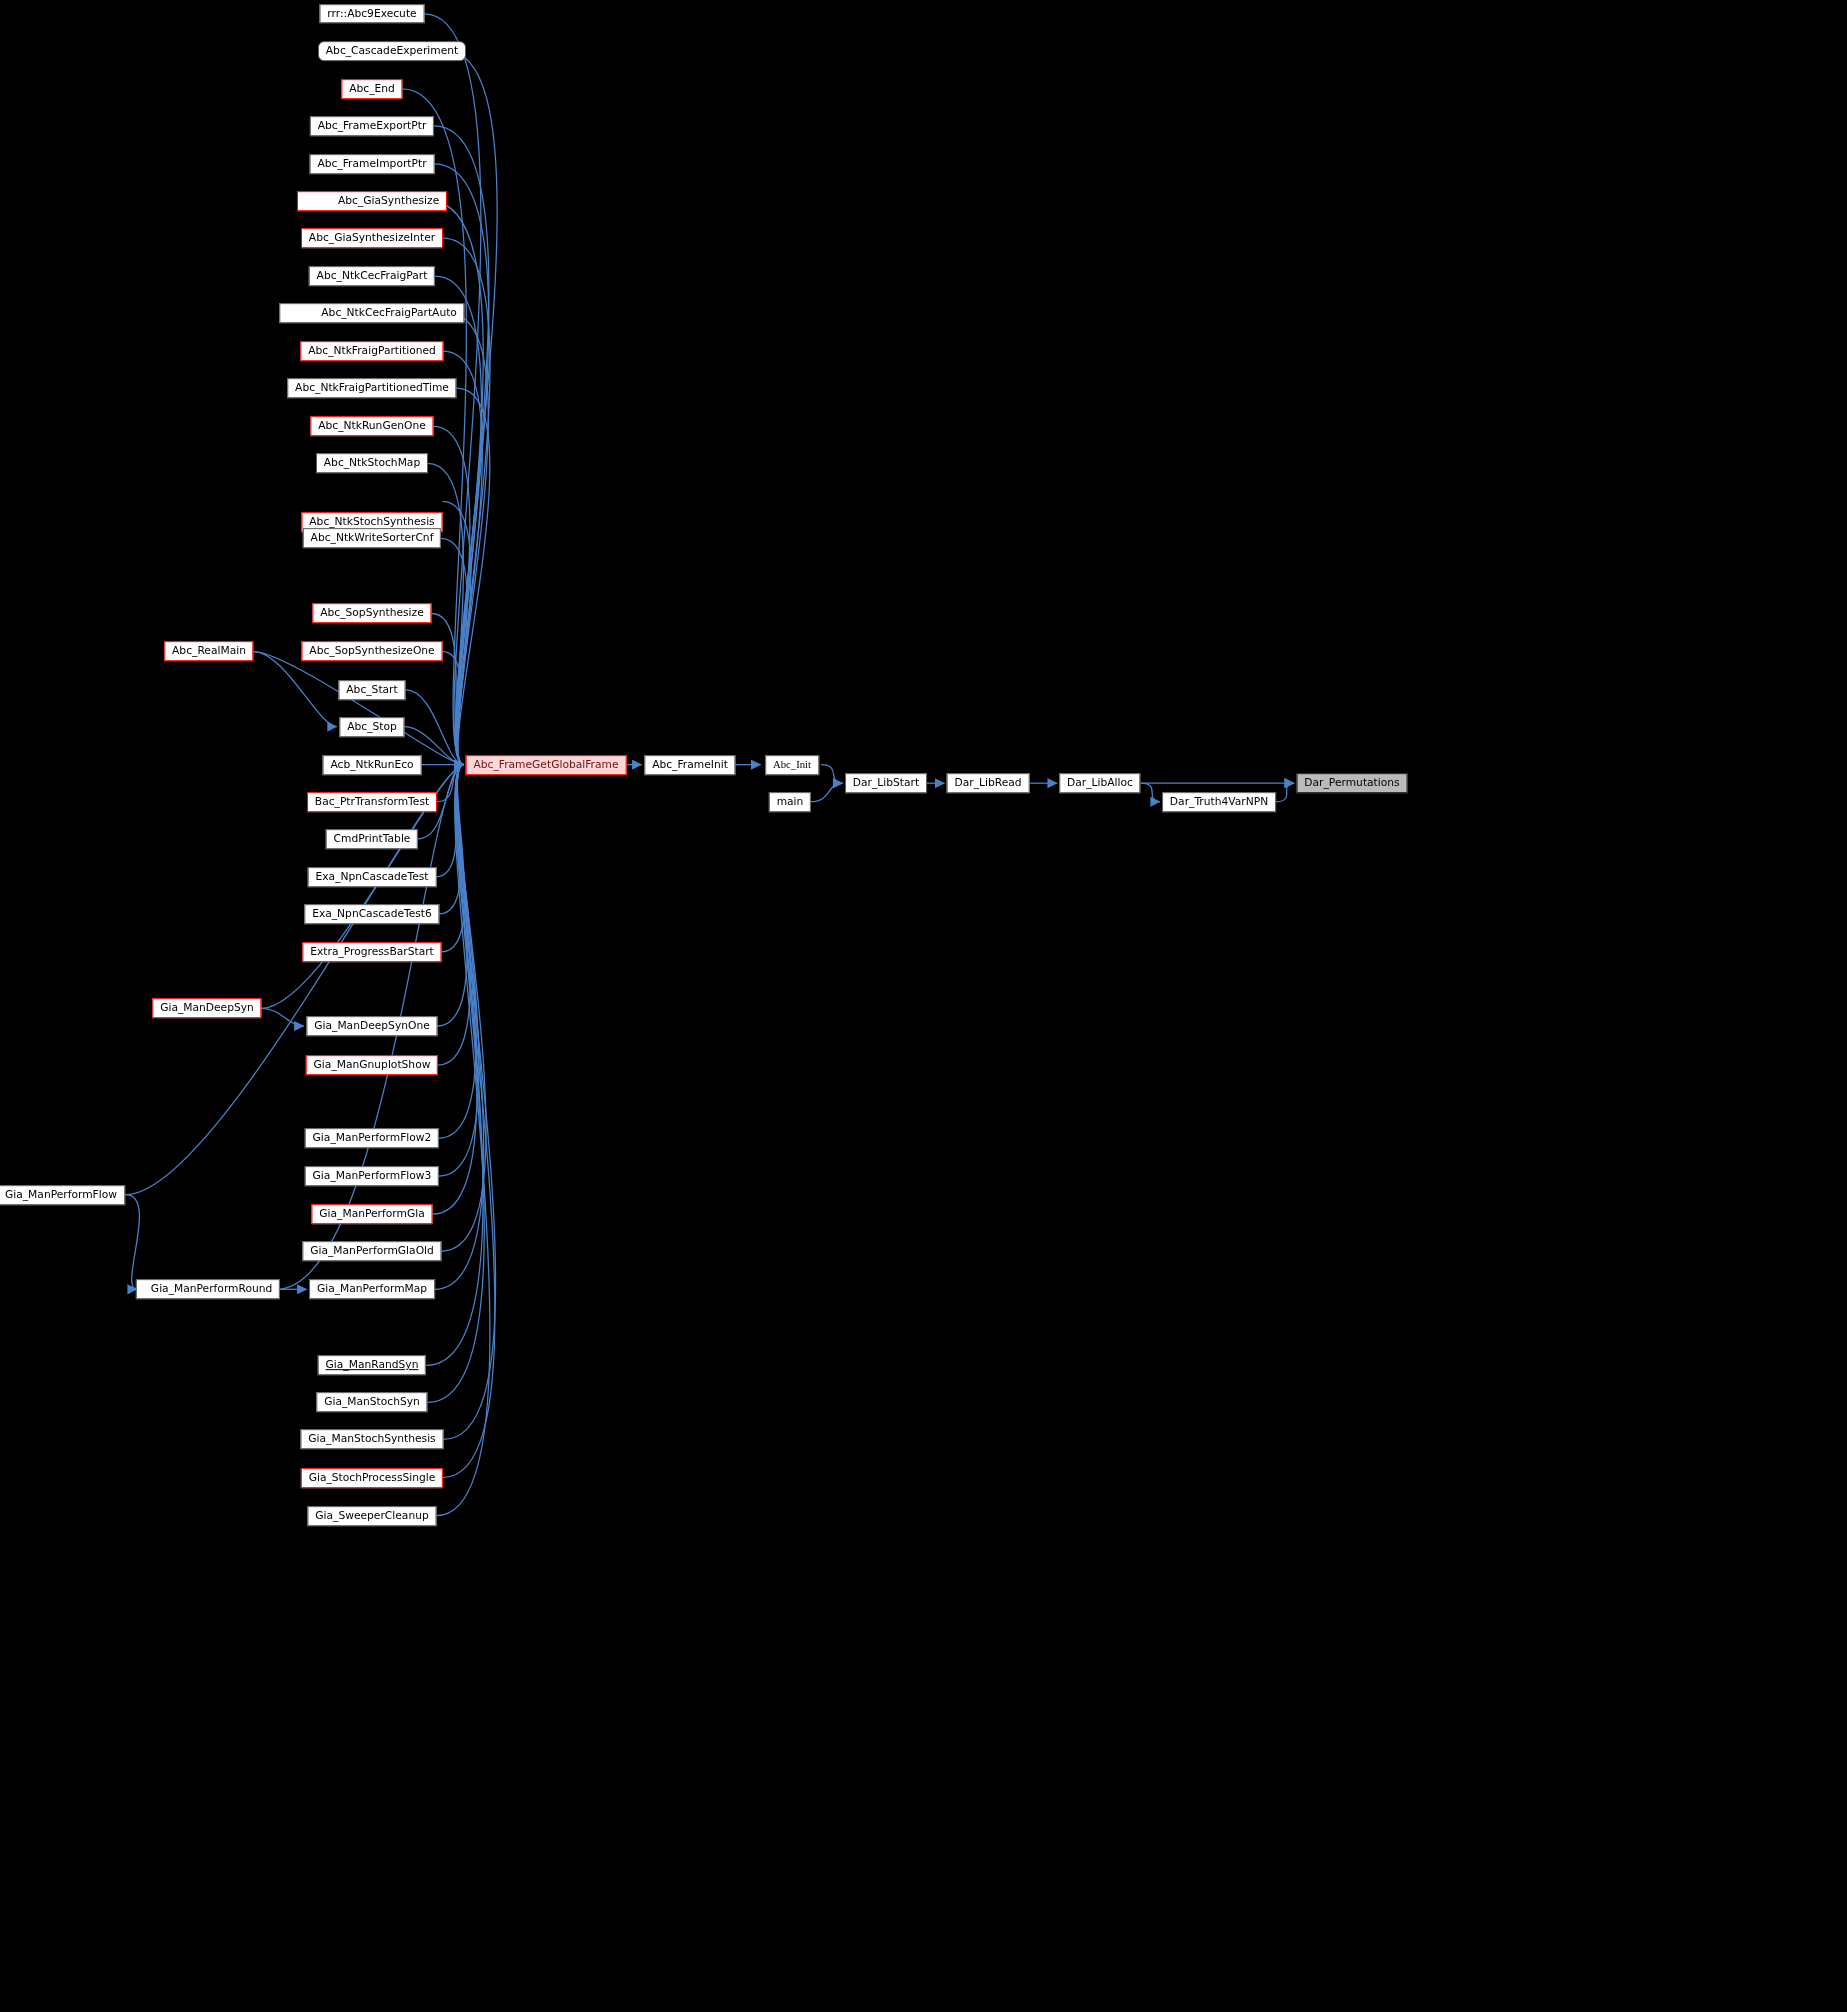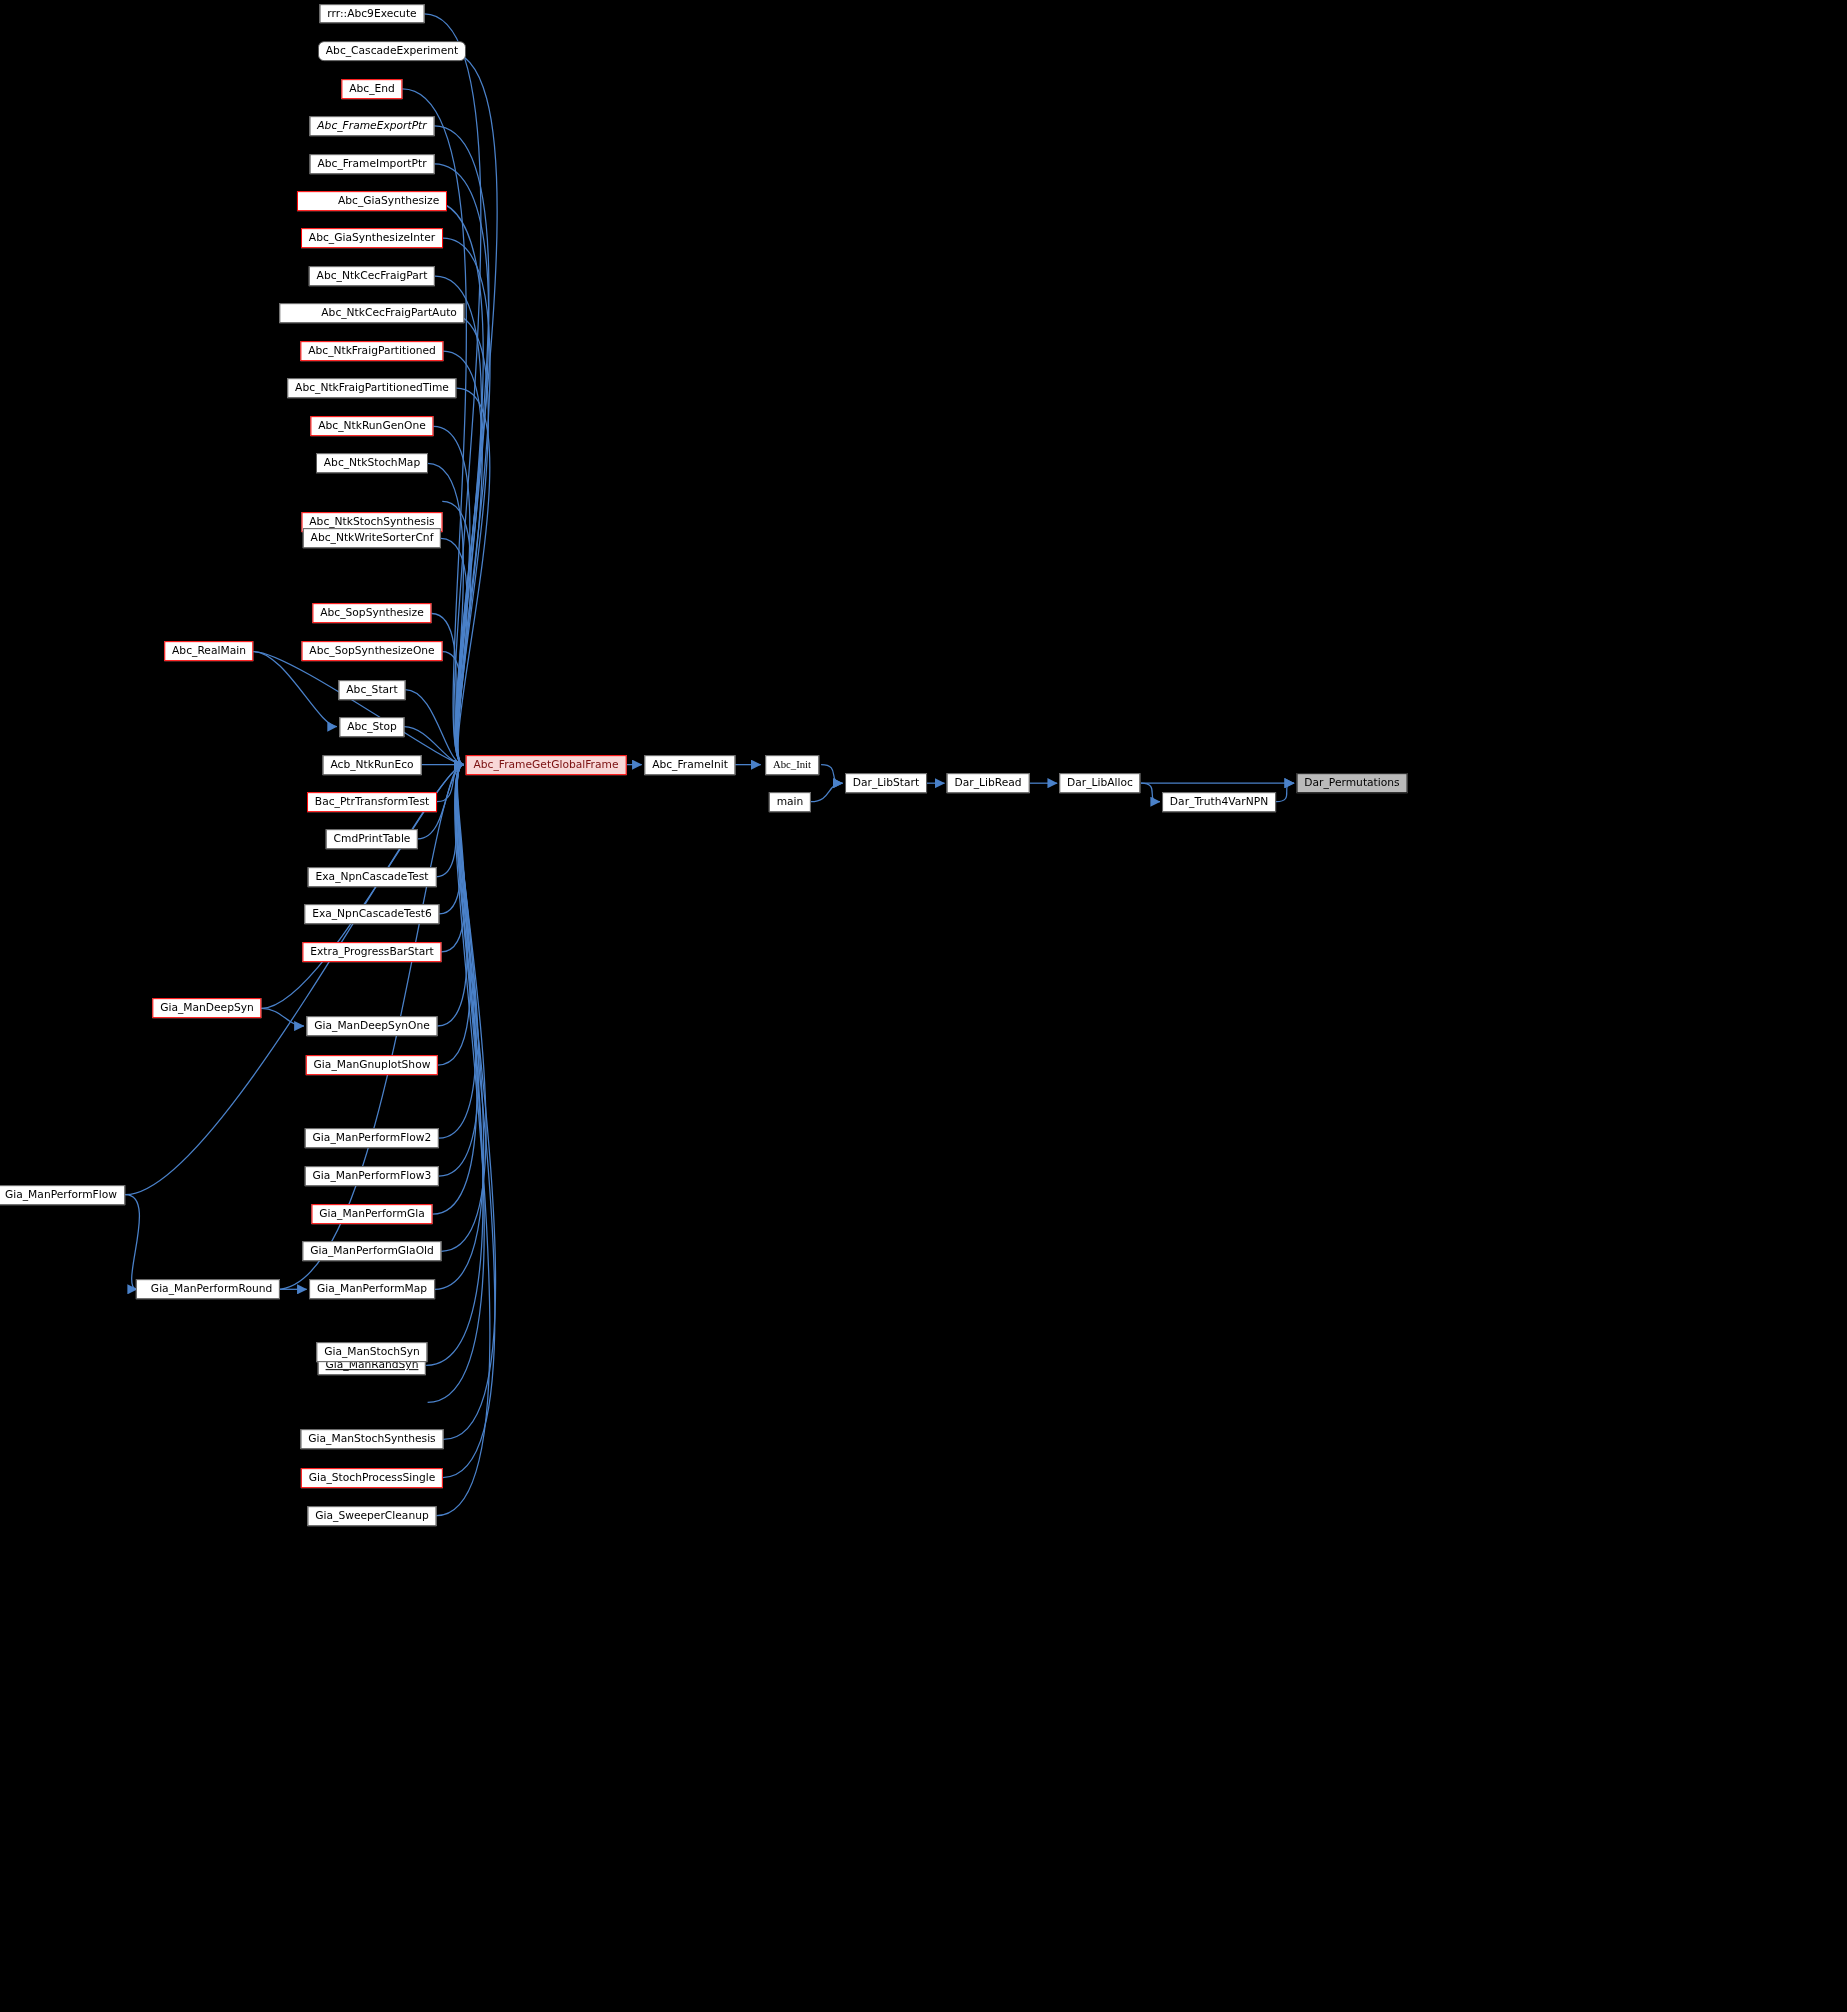--- a/index.html
+++ b/index.html
@@ -95,21 +95,21 @@
       <path d="M 831.5 822 C 852.92 822, 847.24 803, 864 803" class="edge" marker-end="url(#arrow)"></path>
       <path d="M 950 803 C 968 803, 952.5 803, 968.5 803" class="edge" marker-end="url(#arrow)"></path>
       <path d="M 1055.5 803 C 1073.5 803, 1068 803, 1084 803" class="edge" marker-end="url(#arrow)"></path>
       <path d="M 1170 803 C 1188 803, 1311 803, 1327 803" class="edge" marker-end="url(#arrow)"></path>
       <path d="M 1170 803 C 1191.42 803, 1172.74 822, 1189.5 822" class="edge" marker-end="url(#arrow)"></path>
       <path d="M 1308.5 822 C 1329.92 822, 1310.24 803, 1327 803" class="edge" marker-end="url(#arrow)"></path>
     </svg>
 <div class="node " style="left: 372px; top: 13.7px;">rrr::Abc9Execute</div>
     <div class="node " style="left: 392px; top: 51px; border-radius: 6px;">Abc_CascadeExperiment</div>
     <div class="node red" style="left: 372px; top: 89px;">Abc_End</div>
-    <div class="node " style="left: 372px; top: 126px; font-style: italic;">Abc_FrameExportPtr</div>
+    <div class="node " style="left: 372px; top: 126px;">Abc_FrameExportPtr</div>
     <div class="node " style="left: 372px; top: 164px;">Abc_FrameImportPtr</div>
     <div class="node red" style="left: 372px; top: 201px; padding-left: 40px;">Abc_GiaSynthesize</div>
     <div class="node red" style="left: 372px; top: 238px;">Abc_GiaSynthesizeInter</div>
     <div class="node " style="left: 372px; top: 276px;">Abc_NtkCecFraigPart</div>
     <div class="node " style="left: 372px; top: 313px; padding-left: 41px;">Abc_NtkCecFraigPartAuto</div>
     <div class="node red" style="left: 372px; top: 351px;">Abc_NtkFraigPartitioned</div>
     <div class="node " style="left: 372px; top: 388px;">Abc_NtkFraigPartitionedTime</div>
     <div class="node red" style="left: 372px; top: 426px;">Abc_NtkRunGenOne</div>
     <div class="node " style="left: 372px; top: 463px;">Abc_NtkStochMap</div>
     <div class="node red" style="left: 372px; top: 522px;">Abc_NtkStochSynthesis</div>
@@ -125,21 +125,21 @@
     <div class="node " style="left: 372px; top: 914px;">Exa_NpnCascadeTest6</div>
     <div class="node red" style="left: 372px; top: 952px;">Extra_ProgressBarStart</div>
     <div class="node " style="left: 372px; top: 1026px;">Gia_ManDeepSynOne</div>
     <div class="node red" style="left: 372px; top: 1065px;">Gia_ManGnuplotShow</div>
     <div class="node " style="left: 372px; top: 1138px;">Gia_ManPerformFlow2</div>
     <div class="node " style="left: 372px; top: 1176px;">Gia_ManPerformFlow3</div>
     <div class="node red" style="left: 372px; top: 1214px;">Gia_ManPerformGla</div>
     <div class="node " style="left: 372px; top: 1251px;">Gia_ManPerformGlaOld</div>
     <div class="node " style="left: 372px; top: 1289px;">Gia_ManPerformMap</div>
     <div class="node " style="left: 372px; top: 1365px; text-decoration: underline;">Gia_ManRandSyn</div>
-    <div class="node " style="left: 372px; top: 1352px;">Gia_ManStochSyn</div>
+    <div class="node " style="left: 372px; top: 1402px;">Gia_ManStochSyn</div>
     <div class="node " style="left: 372px; top: 1439px;">Gia_ManStochSynthesis</div>
     <div class="node red" style="left: 372px; top: 1478px;">Gia_StochProcessSingle</div>
     <div class="node " style="left: 372px; top: 1516px;">Gia_SweeperCleanup</div>
     <div class="node red" style="left: 209px; top: 651px;">Abc_RealMain</div>
     <div class="node red" style="left: 207px; top: 1008px;">Gia_ManDeepSyn</div>
     <div class="node " style="left: 61px; top: 1195px;">Gia_ManPerformFlow</div>
     <div class="node " style="left: 208px; top: 1289px; padding-left: 14px;">Gia_ManPerformRound</div>
     <div class="node focus" style="left: 546px; top: 765px;">Abc_FrameGetGlobalFrame</div>
     <div class="node " style="left: 690px; top: 765px;">Abc_FrameInit</div>
     <div class="node " style="left: 792px; top: 765px; font-family: Liberation Serif, serif;">Abc_Init</div>

